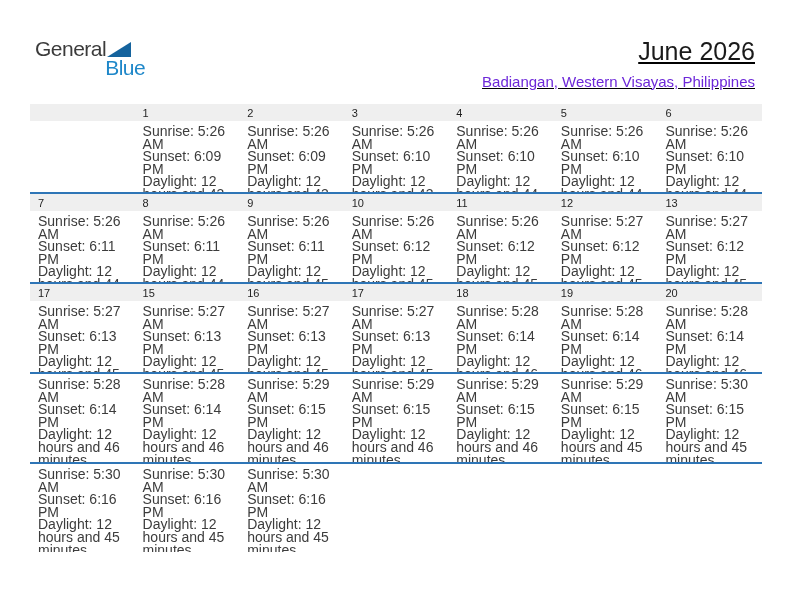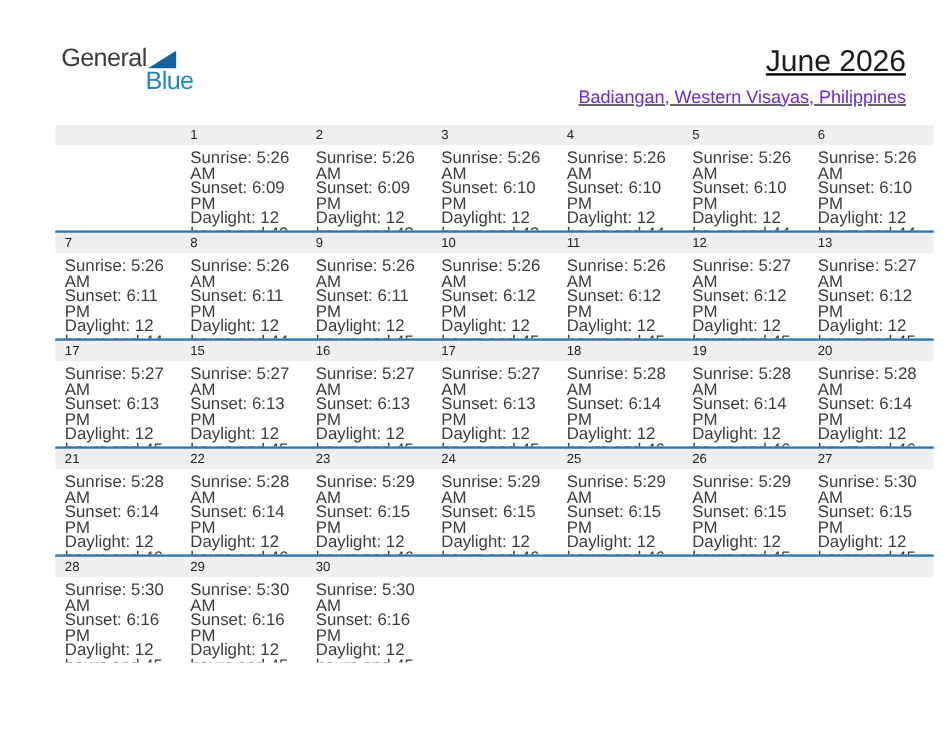--- a/index.html
+++ b/index.html
@@ -9,21 +9,21 @@
     --tri-blue:#15639D;
     --cell-text:#3C3C3C;
   }
   *{box-sizing:border-box;}
   html,body{margin:0;padding:0;}
   body{
     width:792px;height:612px;overflow:hidden;background:#ffffff;
     font-family:"Liberation Sans","DejaVu Sans",sans-serif;
     -webkit-font-smoothing:antialiased;
   }
-  .page{position:relative;width:792px;height:476px;padding-left:16px;}
+  .page{position:relative;width:792px;height:476px;}
   
   .page-header{position:relative;height:104px;}
   .logo{position:absolute;left:35px;top:38px;line-height:1;}
   .logo-row1{display:flex;align-items:flex-end;}
   .logo-general{font-size:21px;color:#3B3B3B;letter-spacing:-0.5px;}
   .logo-tri{margin-left:1px;margin-bottom:2px;display:block;}
   .logo-row2{text-align:right;margin-top:-2px;margin-right:-14px;}
   .logo-blue-text{font-size:21px;color:var(--logo-blue);letter-spacing:-0.5px;}
   .title-block{position:absolute;right:37px;top:38px;text-align:right;text-decoration:underline;}
   .month-title{font-size:25px;color:#1A1A1A;font-weight:normal;margin:0;line-height:1.1;}
@@ -207,77 +207,59 @@
               <div>Daylight: 12 hours and 46 minutes.</div>
             </div>
             <div class="cell">
               <div>Sunrise: 5:28 AM</div>
               <div>Sunset: 6:14 PM</div>
               <div>Daylight: 12 hours and 46 minutes.</div>
             </div>
           </div>
         </div>
         <div class="week">
-          <div class="band">
-            <div>21</div>
-            <div>22</div>
-            <div>23</div>
-            <div>24</div>
-            <div>25</div>
-            <div>26</div>
-            <div>27</div>
-          </div>
-          <div class="cells">
-            <div class="cell">
-              <div>Sunrise: 5:28 AM</div>
-              <div>Sunset: 6:14 PM</div>
-              <div>Daylight: 12 hours and 46 minutes.</div>
-            </div>
-            <div class="cell">
-              <div>Sunrise: 5:28 AM</div>
-              <div>Sunset: 6:14 PM</div>
-              <div>Daylight: 12 hours and 46 minutes.</div>
-            </div>
-            <div class="cell">
-              <div>Sunrise: 5:29 AM</div>
-              <div>Sunset: 6:15 PM</div>
-              <div>Daylight: 12 hours and 46 minutes.</div>
-            </div>
-            <div class="cell">
-              <div>Sunrise: 5:29 AM</div>
-              <div>Sunset: 6:15 PM</div>
-              <div>Daylight: 12 hours and 46 minutes.</div>
-            </div>
-            <div class="cell">
-              <div>Sunrise: 5:29 AM</div>
-              <div>Sunset: 6:15 PM</div>
-              <div>Daylight: 12 hours and 46 minutes.</div>
-            </div>
-            <div class="cell">
-              <div>Sunrise: 5:29 AM</div>
-              <div>Sunset: 6:15 PM</div>
-              <div>Daylight: 12 hours and 45 minutes.</div>
-            </div>
-            <div class="cell">
-              <div>Sunrise: 5:30 AM</div>
-              <div>Sunset: 6:15 PM</div>
-              <div>Daylight: 12 hours and 45 minutes.</div>
-            </div>
-          </div>
-        </div>
-        <div class="week">
-          <div class="band">
-            <div>28</div>
-            <div>29</div>
-            <div>30</div>
-            <div></div>
-            <div></div>
-            <div></div>
-            <div></div>
-          </div>
+          <div class="cells">
+            <div class="cell">
+              <div>Sunrise: 5:28 AM</div>
+              <div>Sunset: 6:14 PM</div>
+              <div>Daylight: 12 hours and 46 minutes.</div>
+            </div>
+            <div class="cell">
+              <div>Sunrise: 5:28 AM</div>
+              <div>Sunset: 6:14 PM</div>
+              <div>Daylight: 12 hours and 46 minutes.</div>
+            </div>
+            <div class="cell">
+              <div>Sunrise: 5:29 AM</div>
+              <div>Sunset: 6:15 PM</div>
+              <div>Daylight: 12 hours and 46 minutes.</div>
+            </div>
+            <div class="cell">
+              <div>Sunrise: 5:29 AM</div>
+              <div>Sunset: 6:15 PM</div>
+              <div>Daylight: 12 hours and 46 minutes.</div>
+            </div>
+            <div class="cell">
+              <div>Sunrise: 5:29 AM</div>
+              <div>Sunset: 6:15 PM</div>
+              <div>Daylight: 12 hours and 46 minutes.</div>
+            </div>
+            <div class="cell">
+              <div>Sunrise: 5:29 AM</div>
+              <div>Sunset: 6:15 PM</div>
+              <div>Daylight: 12 hours and 45 minutes.</div>
+            </div>
+            <div class="cell">
+              <div>Sunrise: 5:30 AM</div>
+              <div>Sunset: 6:15 PM</div>
+              <div>Daylight: 12 hours and 45 minutes.</div>
+            </div>
+          </div>
+        </div>
+        <div class="week">
           <div class="cells">
             <div class="cell">
               <div>Sunrise: 5:30 AM</div>
               <div>Sunset: 6:16 PM</div>
               <div>Daylight: 12 hours and 45 minutes.</div>
             </div>
             <div class="cell">
               <div>Sunrise: 5:30 AM</div>
               <div>Sunset: 6:16 PM</div>
               <div>Daylight: 12 hours and 45 minutes.</div>

